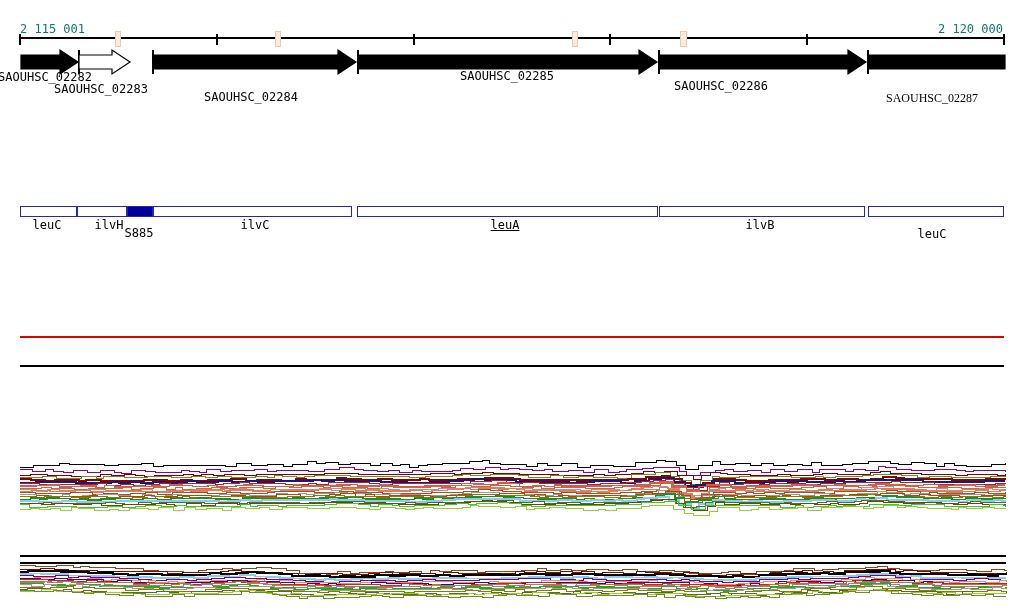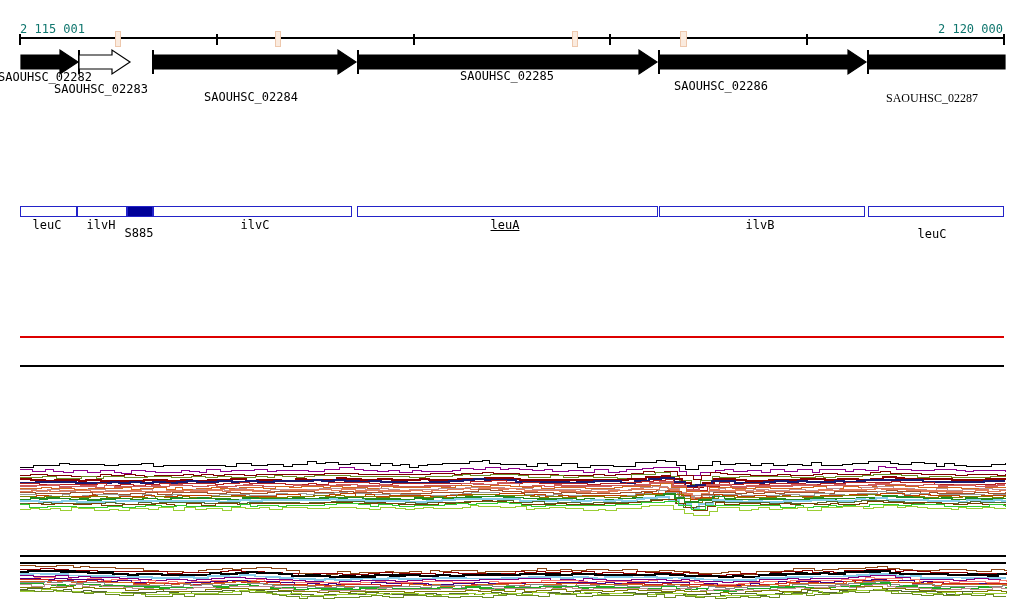--- a/index.html
+++ b/index.html
@@ -98,21 +98,21 @@
   <div id="html-layer">
       <div class="gene-label" style="left: 45px; top: 71px;">SAOUHSC_02282</div>
       <div class="gene-label" style="left: 101px; top: 83px;">SAOUHSC_02283</div>
       <div class="gene-label" style="left: 251px; top: 91px;">SAOUHSC_02284</div>
       <div class="gene-label" style="left: 507px; top: 70px;">SAOUHSC_02285</div>
       <div class="gene-label" style="left: 721px; top: 80px;">SAOUHSC_02286</div>
       <div class="gene-label" style="left: 932px; top: 92px; font-family: Liberation Serif, serif;">SAOUHSC_02287</div>
       <div class="feat-box" style="left: 20px; top: 206px; width: 57px; height: 11px; border: 1px solid rgb(35, 35, 200);"></div>
       <div class="feat-label" style="left: 47px; top: 219px;">leuC</div>
       <div class="feat-box" style="left: 77px; top: 206px; width: 50px; height: 11px; border: 1px solid rgb(35, 35, 200);"></div>
-      <div class="feat-label" style="left: 101px; top: 219px;">ilvH</div>
+      <div class="feat-label" style="left: 109px; top: 219px;">ilvH</div>
       <div class="feat-box" style="left: 127px; top: 206px; width: 26px; height: 11px; border: 1px solid rgb(35, 35, 200); background: rgb(0, 0, 153);"></div>
       <div class="feat-label" style="left: 139px; top: 227px;">S885</div>
       <div class="feat-box" style="left: 153px; top: 206px; width: 199px; height: 11px; border: 1px solid rgb(35, 35, 200);"></div>
       <div class="feat-label" style="left: 255px; top: 219px;">ilvC</div>
       <div class="feat-box" style="left: 357px; top: 206px; width: 301px; height: 11px; border: 1px solid rgb(35, 35, 200);"></div>
       <div class="feat-label" style="left: 505px; top: 219px; text-decoration: underline;">leuA</div>
       <div class="feat-box" style="left: 659px; top: 206px; width: 206px; height: 11px; border: 1px solid rgb(35, 35, 200);"></div>
       <div class="feat-label" style="left: 760px; top: 219px;">ilvB</div>
       <div class="feat-box" style="left: 868px; top: 206px; width: 136px; height: 11px; border: 1px solid rgb(35, 35, 200);"></div>
       <div class="feat-label" style="left: 932px; top: 228px;">leuC</div>

